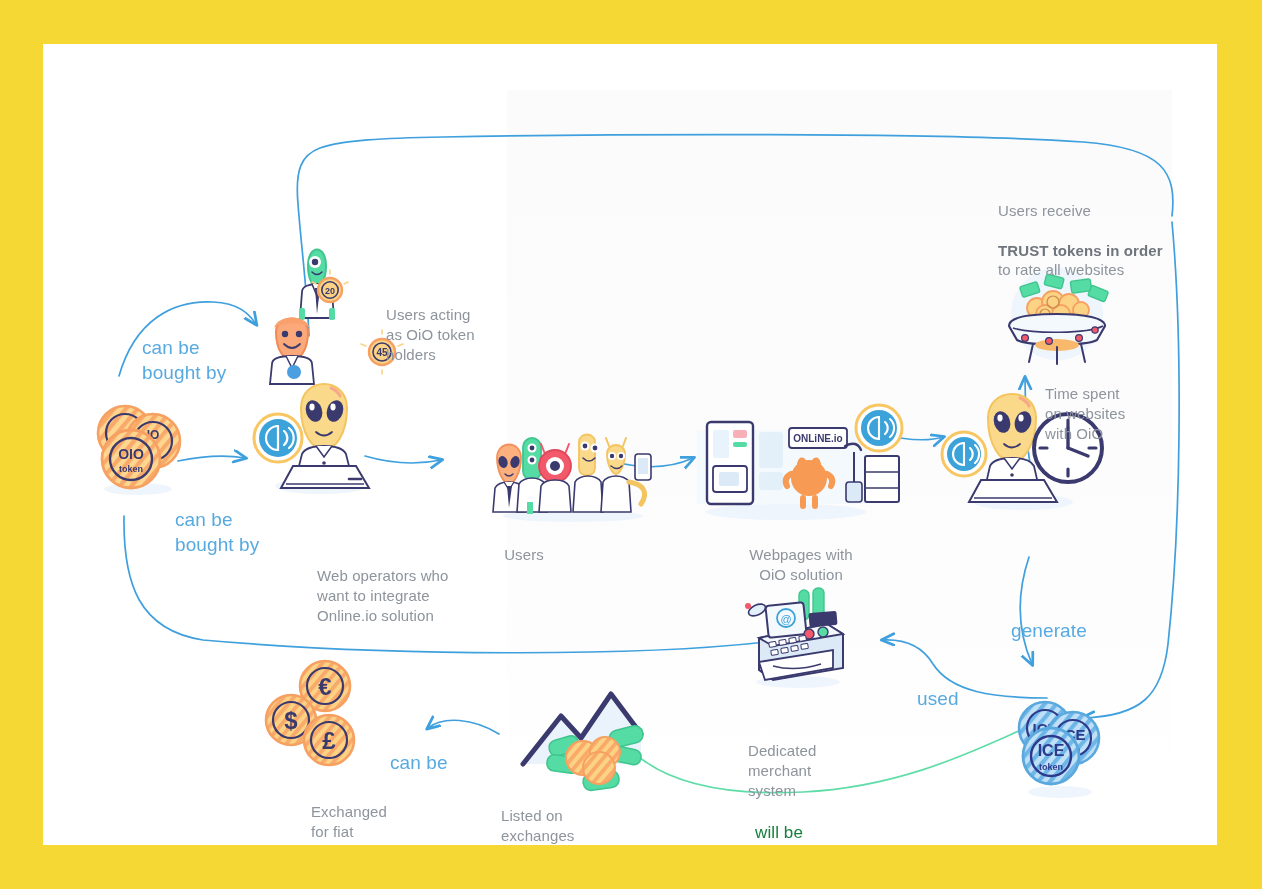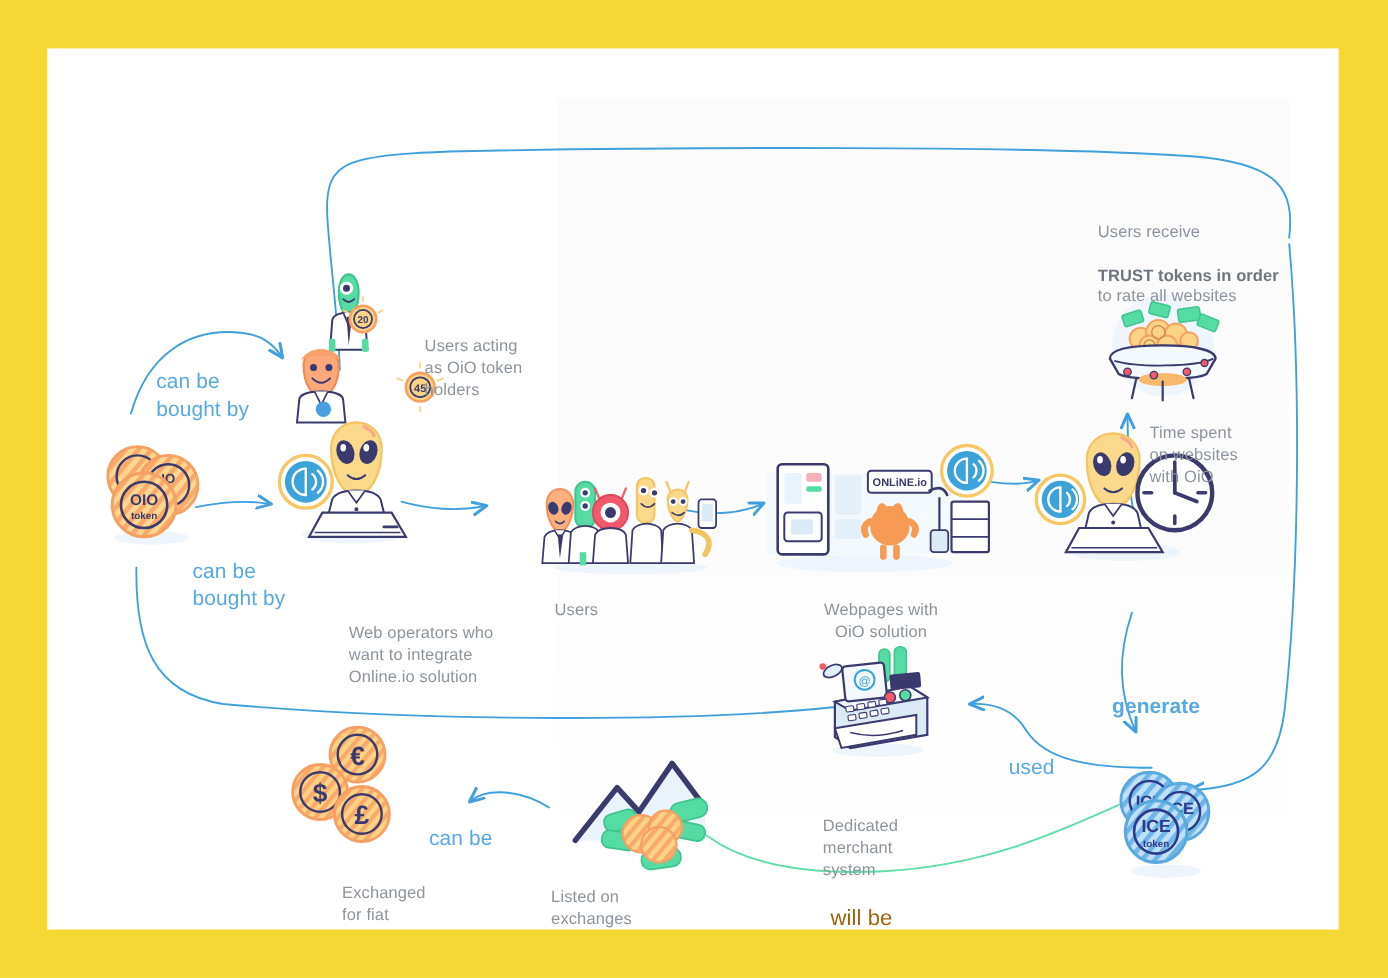--- a/index.html
+++ b/index.html
@@ -33,21 +33,21 @@
   }
 
   .lbl {
     position: absolute;
     white-space: pre-line;
     line-height: 1.32;
     letter-spacing: .1px;
   }
   .lbl-gray   { color:#8d949c; font-size: 15px; }
   .lbl-blue   { color:#57aae0; font-size: 19px; }
-  .lbl-green  { color:#a16207; font-size: 20px; }
+  .lbl-green  { color:#15803d; font-size: 17px; }
   .lbl-gray b { color:#6e757d; font-weight: bold; }
   .center { text-align: center; transform: translateX(-50%); }
 
   .art { position: absolute; }
   .art svg { display:block; overflow: visible; }
 </style>
 </head>
 <body>
 
 <div id="frame">
@@ -513,21 +513,21 @@
   <div class="lbl lbl-gray center" style="left:758px;top:501px;">Webpages with
 OiO solution</div>
 
   <div class="lbl lbl-gray" style="left:955px;top:157px;">Users receive<br>
     <b>TRUST tokens in order</b><br>to rate all websites</div>
 
   <div class="lbl lbl-gray" style="left:1002px;top:340px;">Time spent
 on websites
 with OiO</div>
 
-  <div class="lbl lbl-blue" style="left:968px;top:586px;font-weight:bold;">generate</div>
+  <div class="lbl lbl-blue" style="left:968px;top:574px;">generate</div>
 
   <div class="lbl lbl-blue" style="left:874px;top:642px;">used</div>
 
   <div class="lbl lbl-green" style="left:712px;top:778px;">will be</div>
 
   <div class="lbl lbl-gray" style="left:705px;top:697px;">Dedicated
 merchant
 system</div>
 
   <div class="lbl lbl-blue" style="left:347px;top:706px;">can be</div>

